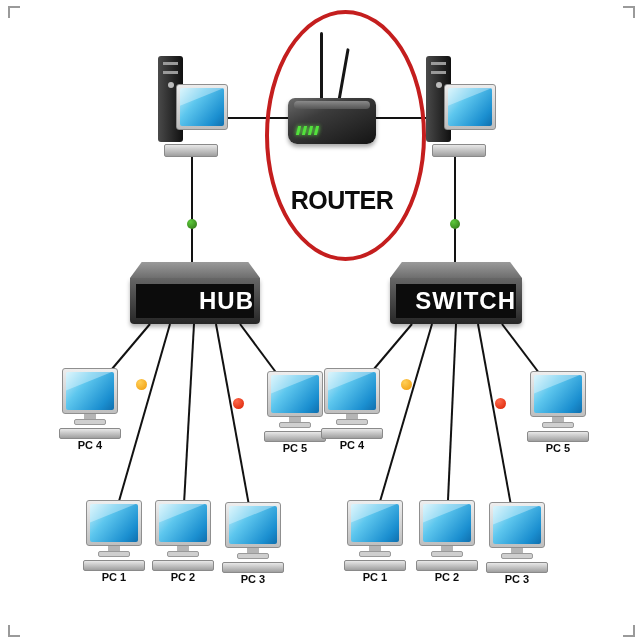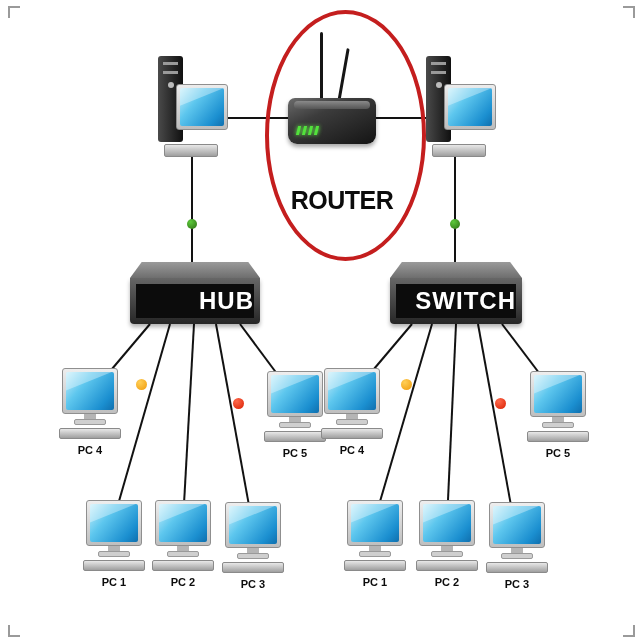--- a/index.html
+++ b/index.html
@@ -56,21 +56,21 @@
     border:1px solid #8f8f8f;border-radius:3px;padding:3px;box-sizing:border-box;}
   .screen{width:100%;height:100%;border-radius:2px;position:relative;overflow:hidden;
     background:linear-gradient(130deg,#c9f0fb 0%,#5ec7ee 35%,#1b8fd0 80%,#0f6fae 100%);}
   .glare{position:absolute;left:-20%;top:-45%;width:140%;height:65%;
     background:rgba(255,255,255,.35);transform:rotate(-22deg);}
   .stand{width:12px;height:5px;background:#b5b5b5;margin:0 auto;}
   .stand-base{width:30px;height:4px;background:#cfcfcf;border:1px solid #9a9a9a;
     border-radius:2px;margin:0 auto;}
   .keyboard{width:60px;height:9px;background:linear-gradient(#e8e8e8,#9f9f9f);
     border:1px solid #8a8a8a;border-radius:2px;margin:3px auto 0;}
-  .pc-label{margin-top:5px;font-size:11px;font-weight:800;color:#0c0c0c;}
+  .pc-label{font-size:11px;font-weight:800;color:#0c0c0c;}
   
   .crop{position:absolute;width:10px;height:10px;border-color:#9a9a9a;border-style:solid;z-index:0;}
   .crop.tl{left:8px;top:6px;border-width:2px 0 0 2px;}
   .crop.tr{right:8px;top:6px;border-width:2px 2px 0 0;}
   .crop.bl{left:8px;bottom:6px;border-width:0 0 2px 2px;}
   .crop.br{right:8px;bottom:6px;border-width:0 2px 2px 0;}
 </style>
 </head>
 <body>
 

